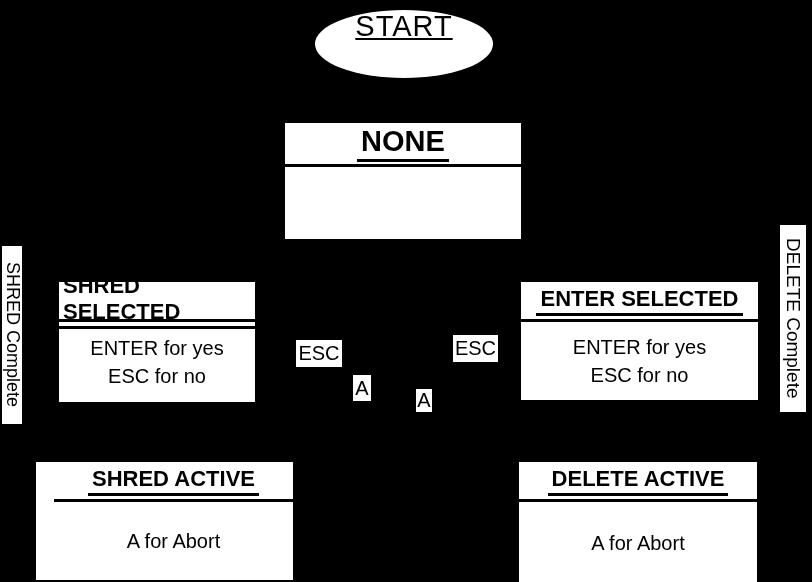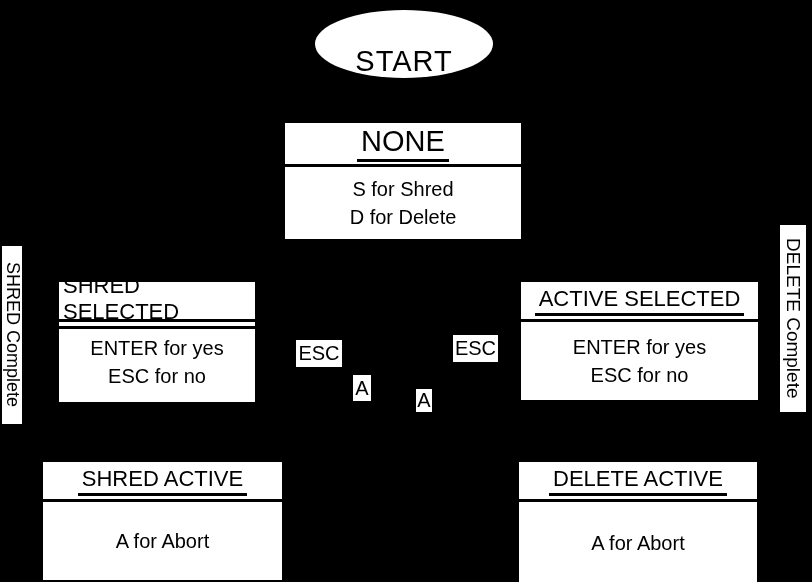--- a/index.html
+++ b/index.html
@@ -10,36 +10,37 @@
     background: #000;
     overflow: hidden;
     font-family: "Liberation Sans", sans-serif;
     color: #000;
   }
   .ellipse {
     position: absolute;
     background: #fff;
     border-radius: 50%;
     display: flex;
-    align-items: flex-end;
+    align-items: flex-start;
     justify-content: center;
     font-size: 29px;
     letter-spacing: 1px;
+    text-decoration: underline;
   }
   .node {
     position: absolute;
     background: #fff;
     display: flex;
     flex-direction: column;
   }
   .node-title {
     display: flex;
     align-items: center;
     justify-content: center;
-    font-weight: normal;
+    font-weight: bold;
     flex: 0 0 auto;
   }
   .node-title .title-text {
     border-bottom: 3px solid #000;
     padding: 0 4px 1px 4px;
   }
   .divider {
     height: 3px;
     background: #000;
     width: 100%;
@@ -75,21 +76,21 @@
   }
 
   
   #start-ellipse      { left: 315px; top: 10px;  width: 178px; height: 68px; }
 
   #node-none          { left: 285px; top: 123px; width: 236px; height: 116px; }
   #node-none .node-title { height: 41px; font-size: 29px; }
 
   #node-shred-selected  { left: 59px;  top: 282px; width: 196px; height: 120px; }
   #node-delete-selected { left: 521px; top: 282px; width: 237px; height: 118px; }
-  #node-shred-active    { left: 43px;  top: 462px; width: 239px; height: 118px; }
+  #node-shred-active    { left: 36px;  top: 462px; width: 239px; height: 118px; padding-left: 18px; }
   #node-delete-active   { left: 519px; top: 462px; width: 238px; height: 122px; }
 
   #node-shred-selected .node-title,
   #node-delete-selected .node-title,
   #node-shred-active .node-title,
   #node-delete-active .node-title { height: 37px; font-size: 22px; }
 
   #label-shred-complete  { left: 2px;   top: 246px; width: 20px; height: 178px; font-size: 18px; }
   #label-delete-complete { left: 780px; top: 225px; width: 26px; height: 187px; font-size: 19px; }
 
@@ -105,40 +106,36 @@
 
   <div id="start-ellipse" class="ellipse">
     <span>START</span>
   </div>
 
   <div id="node-none" class="node">
     <div class="node-title">
       <span class="title-text">NONE</span>
     </div>
     <div class="divider"></div>
-    <div class="node-body">
-      <div>S for Shred</div>
-      <div>D for Delete</div>
-    </div>
   </div>
 
   <div id="node-shred-selected" class="node">
     <div class="node-title">
       <span class="title-text">SHRED SELECTED</span>
     </div>
     <div class="divider"></div>
     <div class="node-body">
       <div>ENTER for yes</div>
       <div>ESC for no</div>
     </div>
   </div>
 
   <div id="node-delete-selected" class="node">
     <div class="node-title">
-      <span class="title-text">ACTIVE SELECTED</span>
+      <span class="title-text">ENTER SELECTED</span>
     </div>
     <div class="divider"></div>
     <div class="node-body">
       <div>ENTER for yes</div>
       <div>ESC for no</div>
     </div>
   </div>
 
   <div id="node-shred-active" class="node">
     <div class="node-title">

